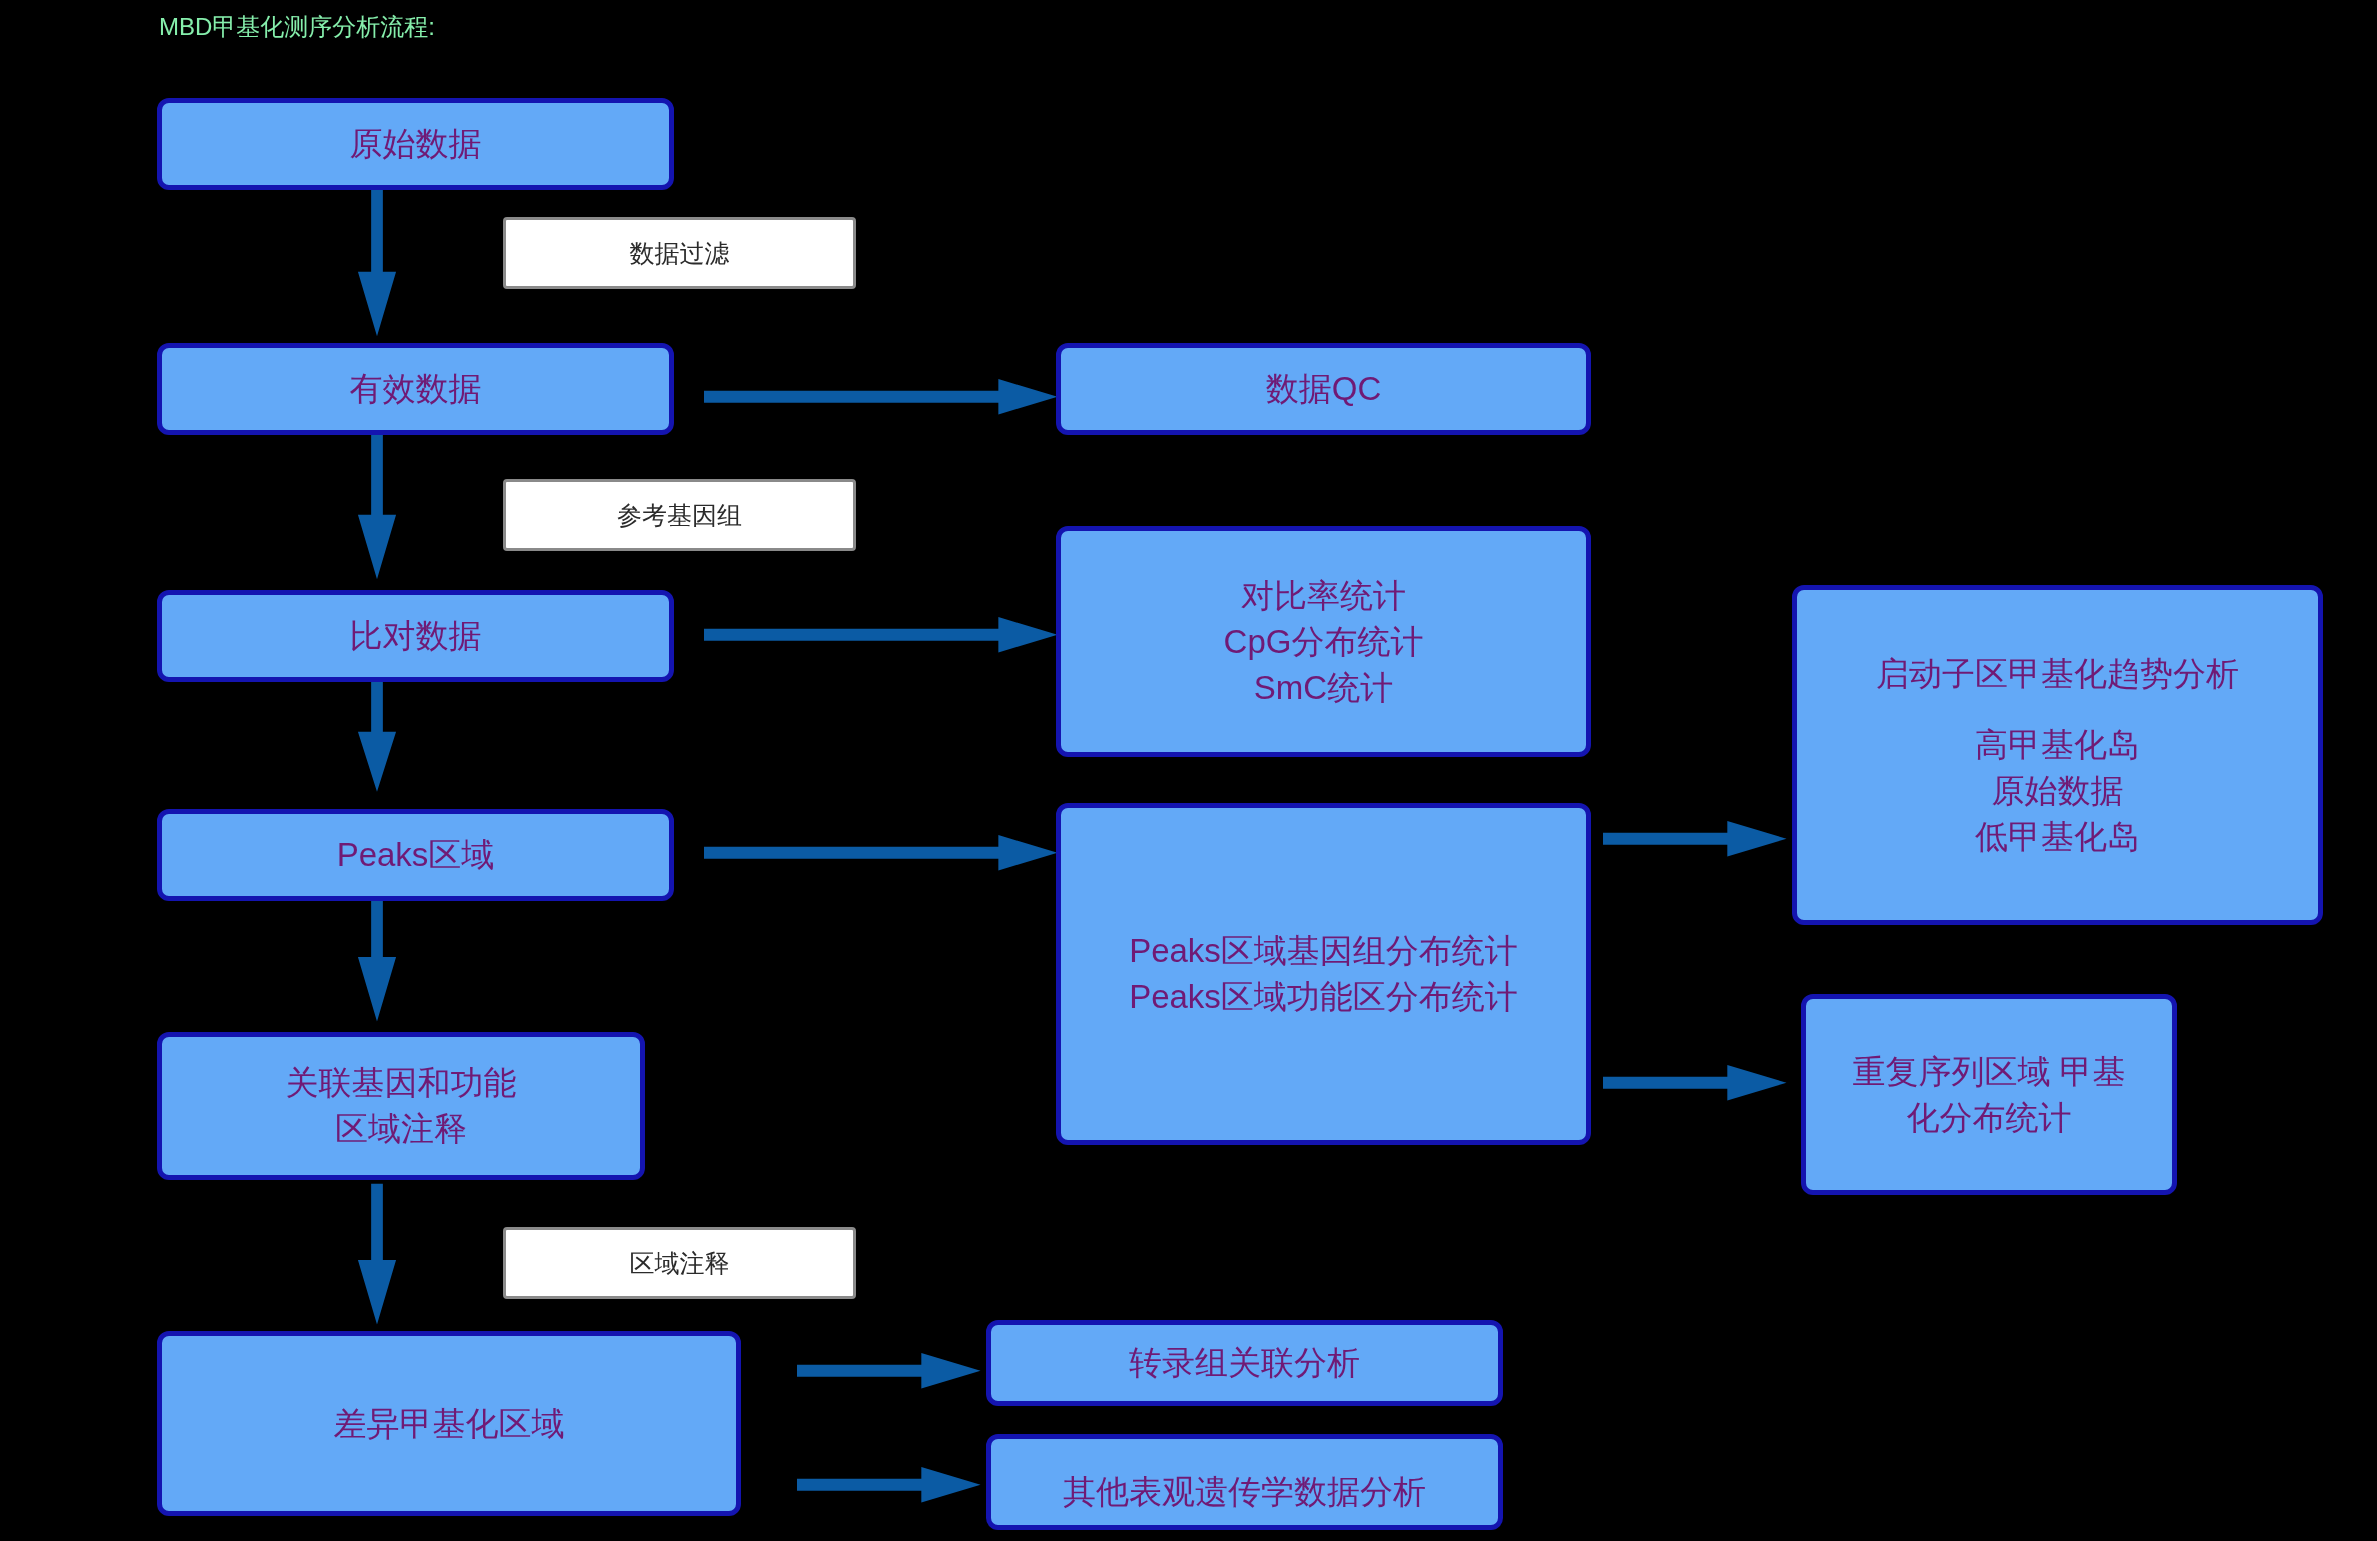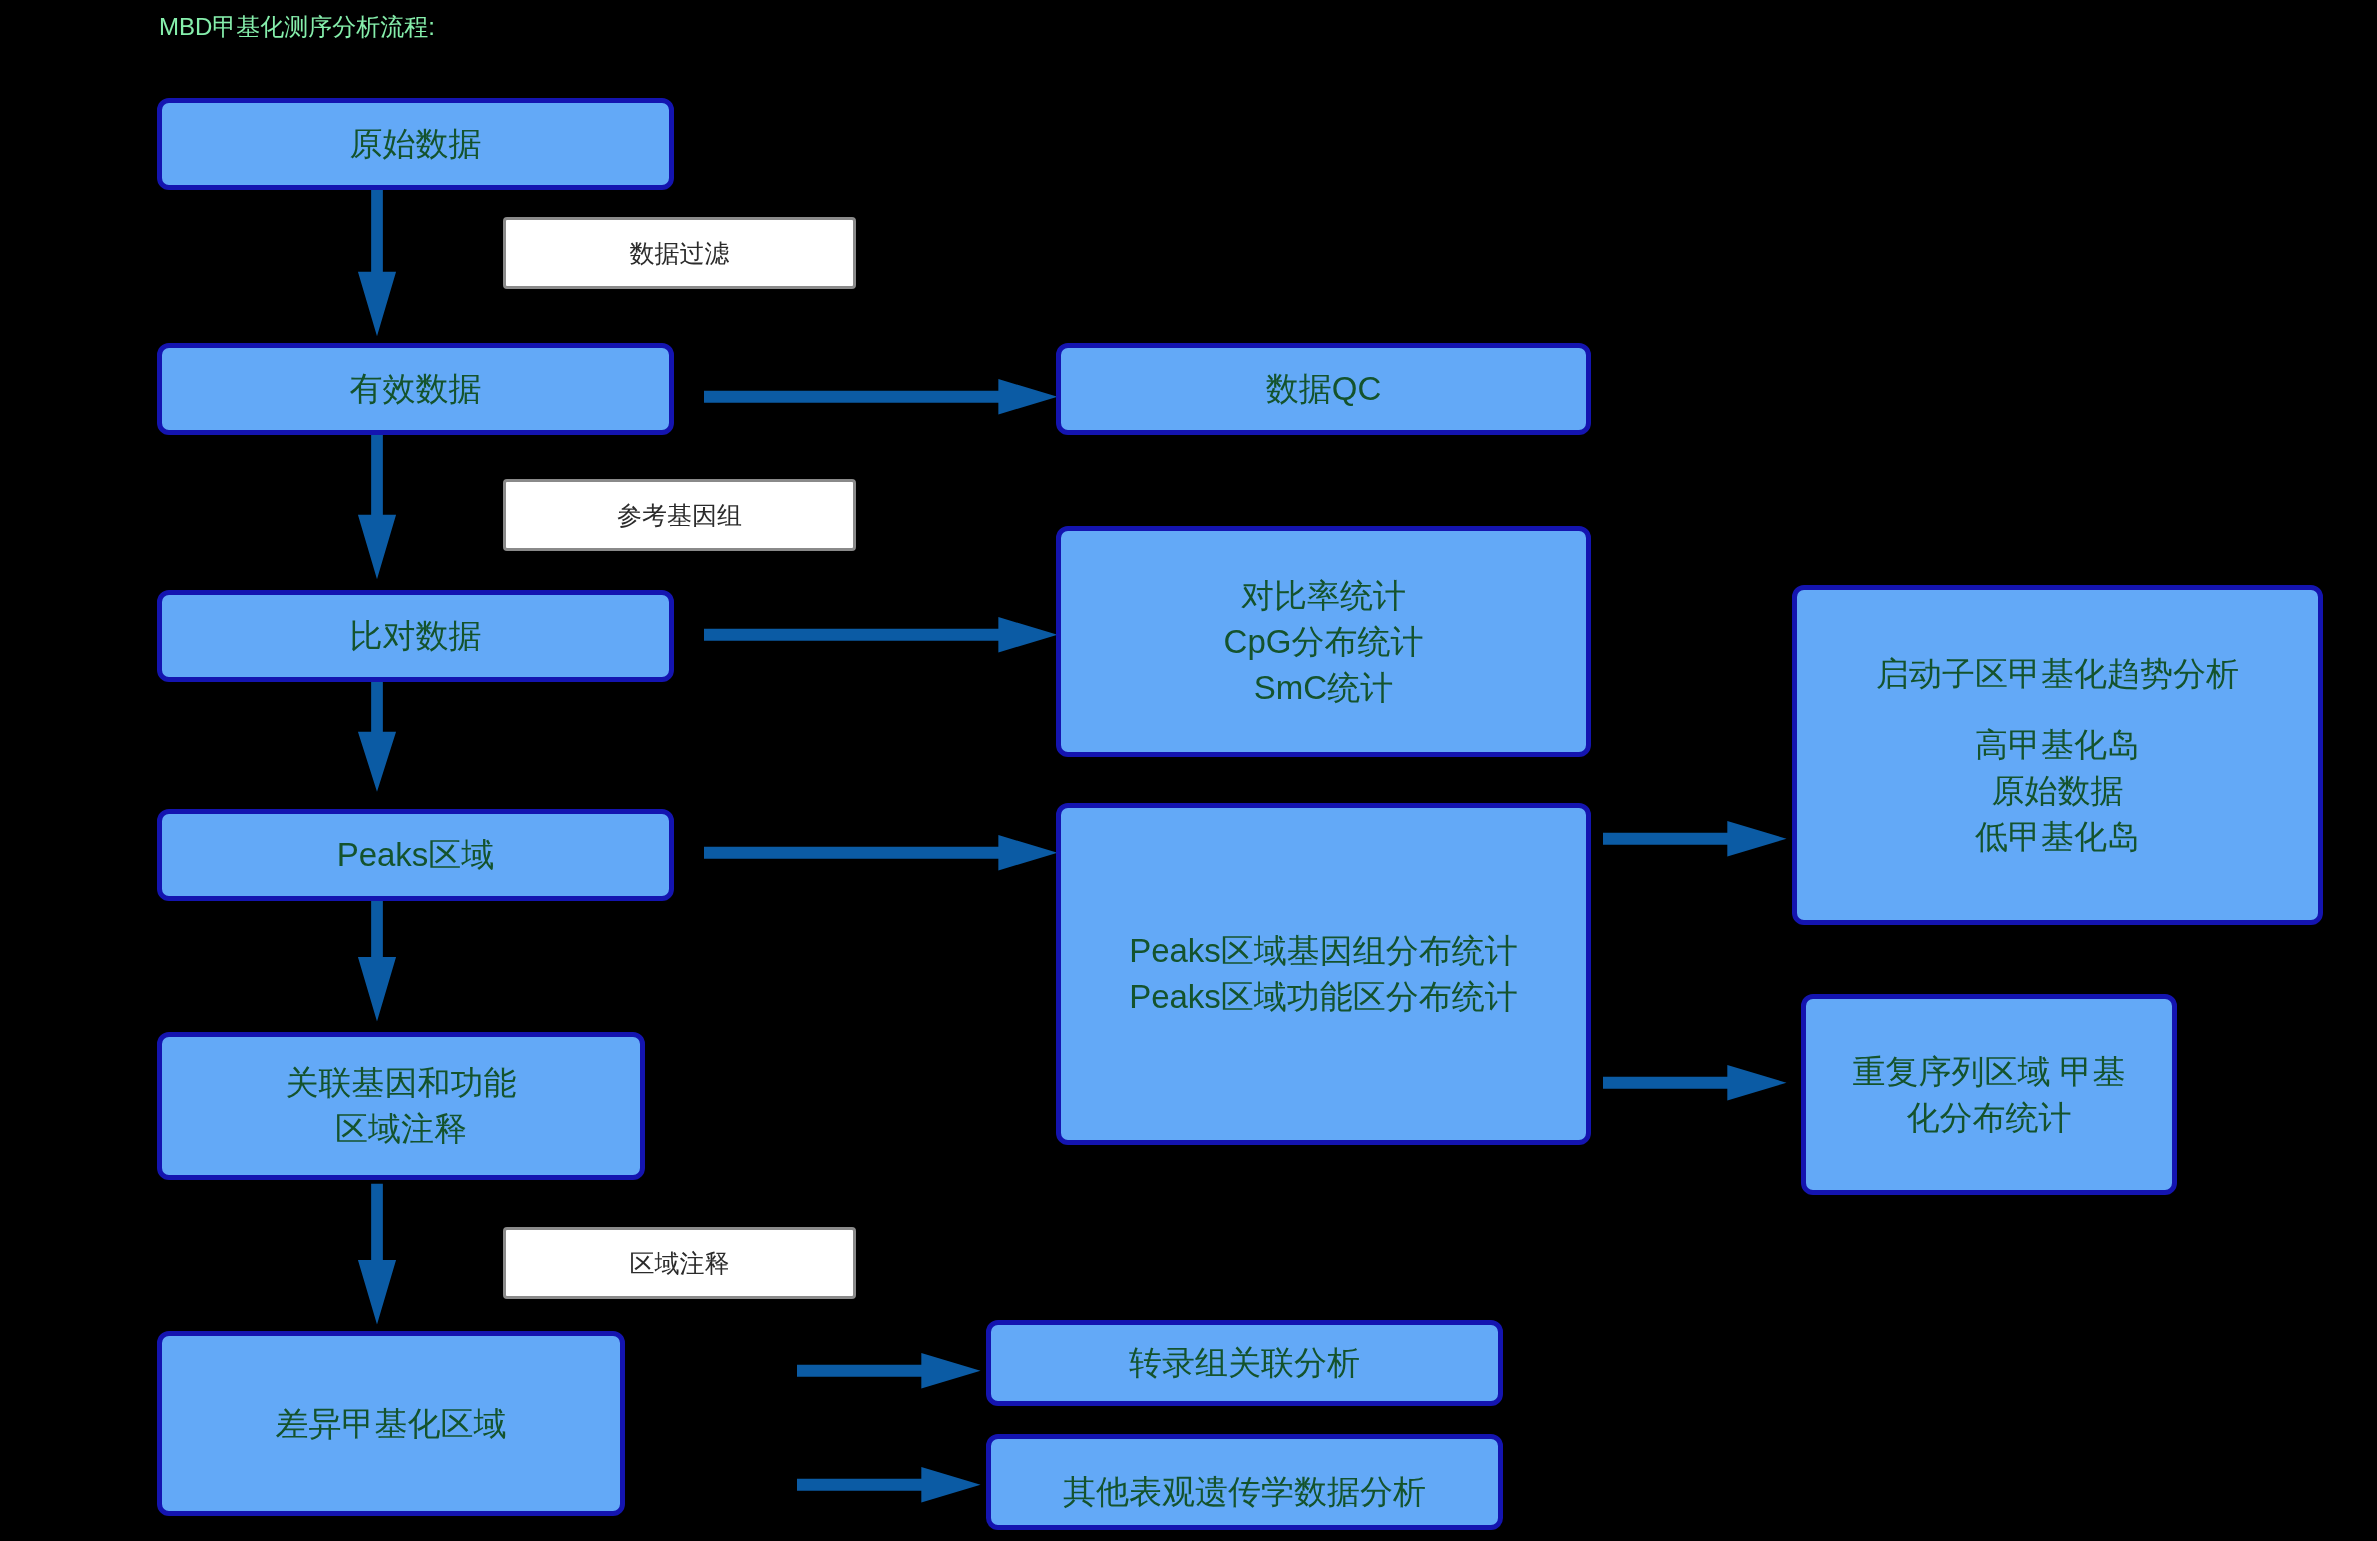--- a/index.html
+++ b/index.html
@@ -35,21 +35,21 @@
     line-height: 41px;
   }
 
   
   .bbox {
     position: absolute;
     background: #63a9f7;
     border: 5.2px solid #1414b0;
     border-radius: 12px;
     box-sizing: border-box;
-    color: #14532d;
+    color: #701a75;
     display: flex;
     align-items: center;
     justify-content: center;
     text-align: center;
     font-size: 33px;
     line-height: 46px;
     padding: 0 7.4px;
   }
   .bbox.lowish { align-items: flex-end; }
   .bbox .inner { width: 100%; }
@@ -172,21 +172,21 @@
     <span class="inner">Peaks区域</span>
   </div>
 
   <div class="bbox" style="left:157px; top:1032px; width:488px; height:148px;">
     <span class="inner">
       <span>关联基因和功能</span><br>
       <span>区域注释</span>
     </span>
   </div>
 
-  <div class="bbox" style="left:157px; top:1331px; width:468px; height:185px;">
+  <div class="bbox" style="left:157px; top:1331px; width:584px; height:185px;">
     <span class="inner">差异甲基化区域</span>
   </div>
 
   <div class="lbox" style="left:503px; top:217px; width:353px; height:72px;">
     <span>数据过滤</span>
   </div>
 
   <div class="lbox" style="left:503px; top:479px; width:353px; height:72px;text-align:center;">
     <span>参考基因组</span>
   </div>

